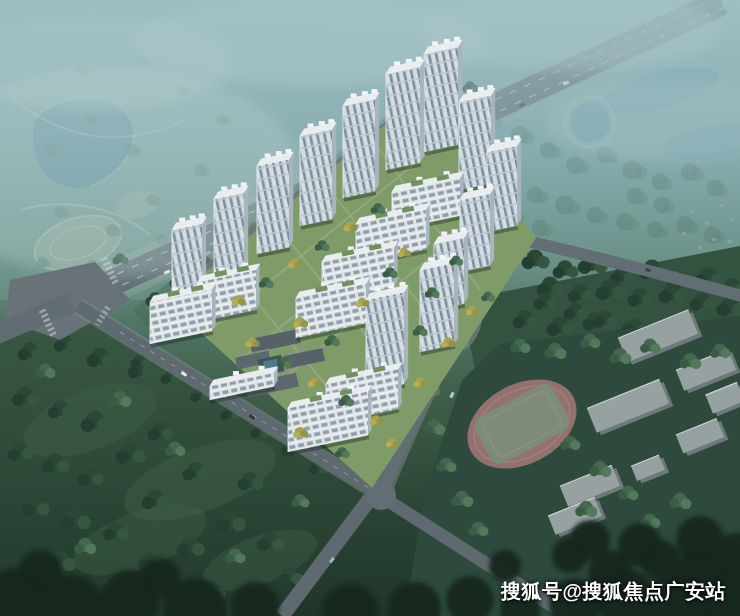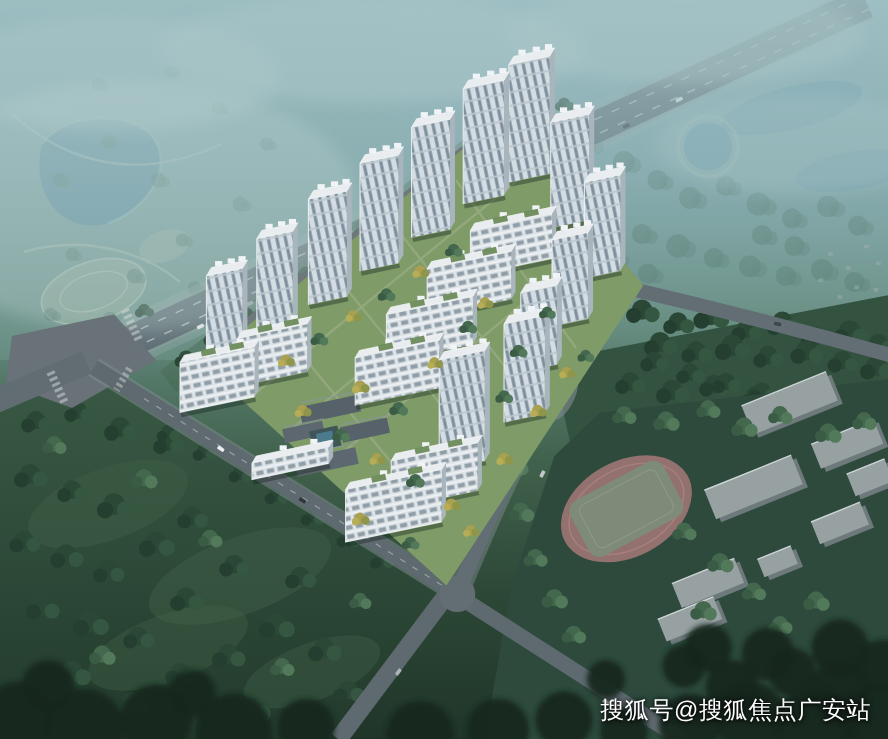--- a/index.html
+++ b/index.html
@@ -1,20 +1,20 @@
 <!DOCTYPE html>
 <html><head>
 <meta charset="utf-8">
 <style>
   html,body{margin:0;padding:0;background:#222;}
   .stage{position:relative;width:740px;height:616px;overflow:hidden;
          font-family:"Liberation Sans",sans-serif;}
   .stage svg{display:block;}
   .watermark{position:absolute;right:14px;bottom:11px;color:#ffffff;
-             font-size:20px;font-weight:400;letter-spacing:.5px;
+             font-size:20px;font-weight:700;letter-spacing:.5px;
              text-shadow:0 0 5px rgba(0,0,0,.95),0 1px 3px rgba(0,0,0,.85);
              font-family:"Liberation Sans",sans-serif;padding-left:47px;}
 </style>
 </head>
 <body>
 
 <div class="stage">
 <svg width="740" height="616" viewBox="0 0 740 616">
   <defs>
     <linearGradient id="bg" x1="0" y1="0" x2="0" y2="1">

